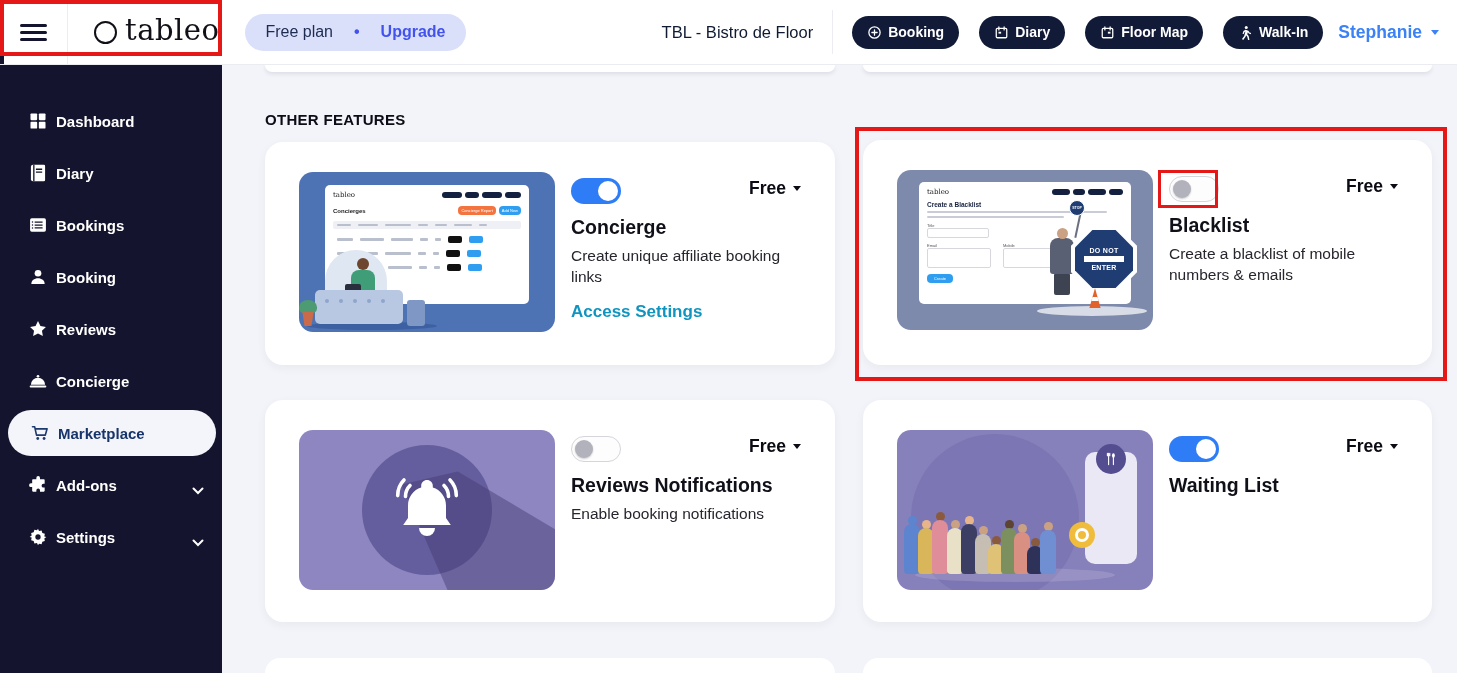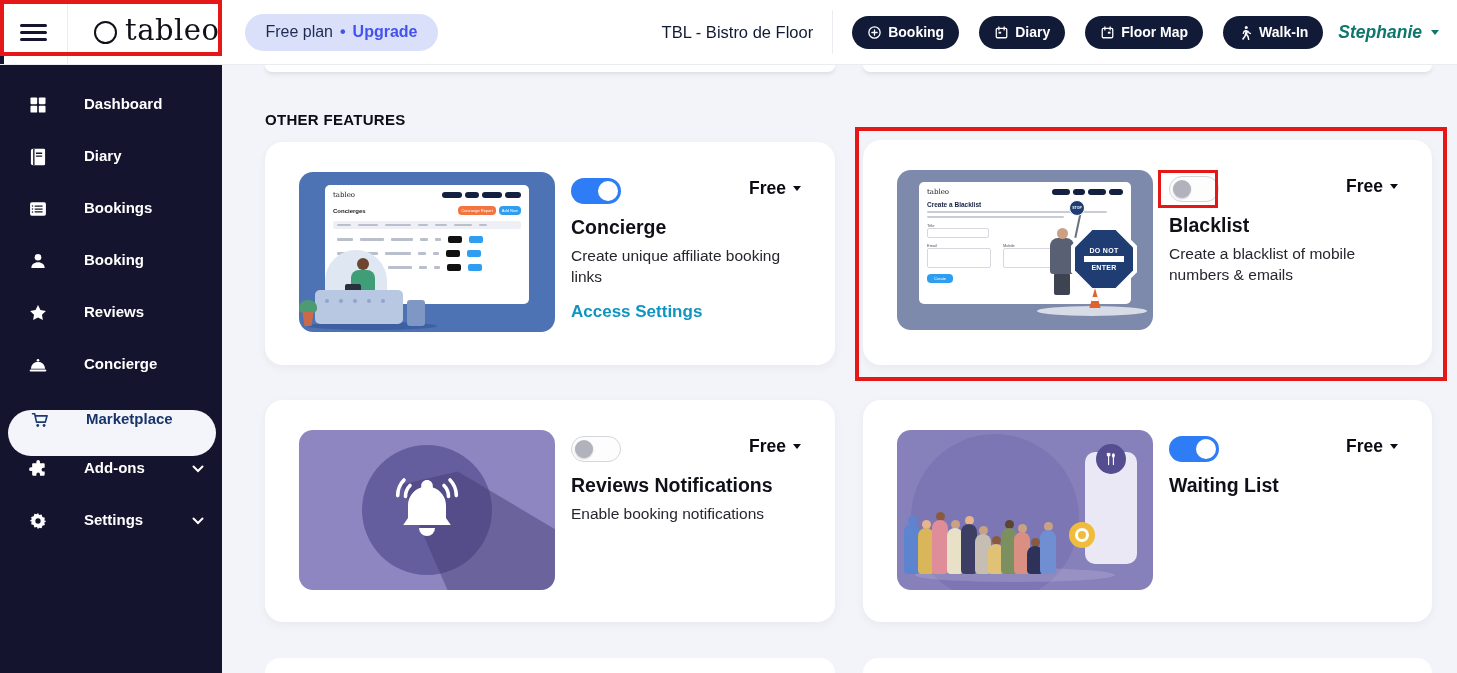--- a/index.html
+++ b/index.html
@@ -12,36 +12,36 @@
   .header-edge { position:absolute; left:0; top:0; width:4px; height:64px; background:#14142e; }
   .hamburger { margin-left:20px; width:27px; cursor:pointer; }
   .hamburger i { display:block; height:3px; background:#14142e; border-radius:2px; margin:4px 0; }
   .vdiv { width:1px; align-self:stretch; background:#ececf2; }
   .vdiv.short { height:44px; align-self:center; }
   .hdiv1 { margin-left:20px; }
   .logo { display:flex; align-items:center; margin-left:26px; }
   .logo-ring { width:23px; height:23px; border:2.5px solid #101018; border-radius:50%; }
   .logo-word { font-family:"DejaVu Serif",serif; font-size:29px; color:#101018; margin-left:8px; letter-spacing:.5px; line-height:1; padding-bottom:4px; }
   .plan-pill { margin-left:26px; height:37px; background:#dbe0fa; border-radius:19px; display:flex; align-items:center;
-               padding:0 20px; font-size:16px; gap:7px; cursor:pointer; }
+               padding:0 20px; font-size:16px; gap:21px; cursor:pointer; }
   .plan-label { color:#1c2b52; font-weight:500; }
   .plan-sep { color:#4252ef; font-weight:700; }
   .upgrade { color:#4252ef; font-weight:600; }
   .hspacer { flex:1; }
   .restaurant { font-size:16.5px; color:#101a33; margin-right:19px; }
   .hdr-btns { display:flex; gap:20px; margin:0 15px 0 19px; }
   .hdr-btn { background:#111b38; color:#fff; height:33px; border-radius:17px; padding:0 15px;
              font-size:14px; font-weight:600; display:flex; align-items:center; gap:6px; cursor:pointer; }
   .hdr-btn svg { width:15px; height:15px; }
-  .user { display:flex; align-items:center; gap:9px; font-size:17.5px; font-weight:700; color:#0f766e; margin-right:18px; cursor:pointer;font-style:italic; }
+  .user { display:flex; align-items:center; gap:9px; font-size:17.5px; font-weight:700; color:#3b82f6; margin-right:18px; cursor:pointer; }
   .caret { width:0; height:0; border-left:4.5px solid transparent; border-right:4.5px solid transparent; border-top:5.5px solid currentColor; display:inline-block; }
 
   
   .sidebar { position:absolute; top:65px; left:0; width:222px; height:608px; background:#14142e; padding-top:30px; z-index:4; }
-  .side-item { position:relative; height:52px; display:flex; padding-left:28px; gap:36px;
+  .side-item { position:relative; height:52px; display:flex; align-items:center; padding-left:28px; gap:8px;
                color:#fff; font-size:15px; font-weight:600; cursor:pointer; }
   .side-item .ic { width:20px; height:20px; flex:0 0 20px; }
   .side-item .ic svg { width:20px; height:20px; display:block; }
   .side-item .chev { position:absolute; right:18px; width:12px; height:8px; }
   .side-item.active { background:#f4f5fa; color:#17346b; margin:3px 6px 3px 8px; height:46px;
                       border-radius:24px; padding-left:22px; }
 
   
   .main { position:absolute; left:222px; top:65px; width:1235px; height:608px; background:#f3f4f9; z-index:1; }
   .remnant { position:absolute; top:0; height:7px; background:#fff; border-radius:0 0 12px 12px;

